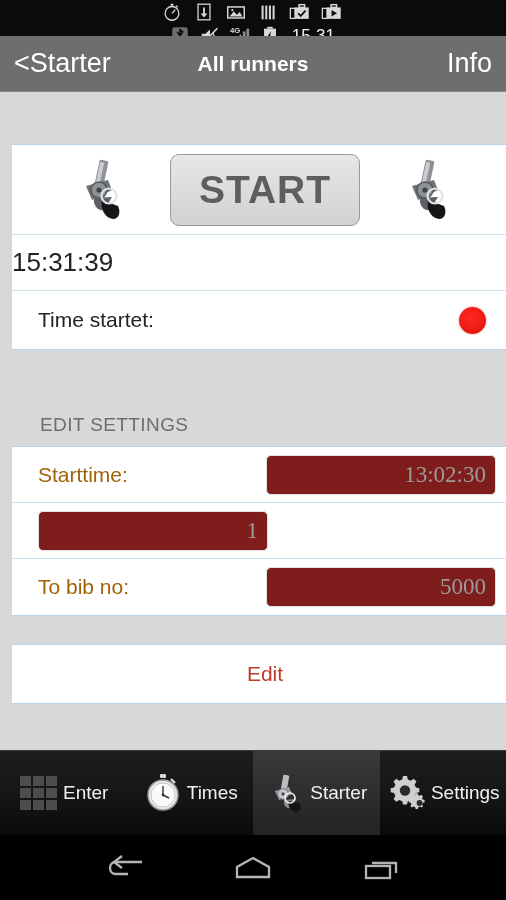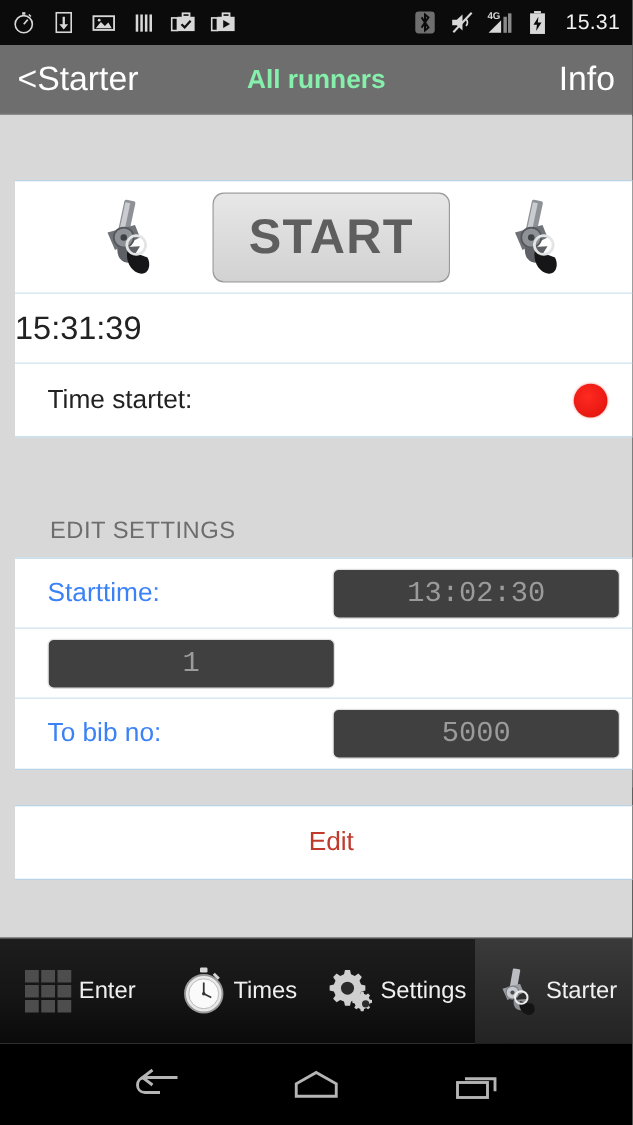--- a/index.html
+++ b/index.html
@@ -25,20 +25,21 @@
   .statusbar {
     position: absolute;
     top: 0; left: 0;
     width: 506px;
     height: 36px;
     background: #0b0b0b;
     display: flex;
     align-items: center;
     box-sizing: border-box;
     padding: 0 10px 0 8px;
+    flex-direction: column;
   }
   .sb-left {
     display: flex;
     align-items: center;
     gap: 10px;
     flex: 1;
   }
   .sb-right {
     display: flex;
     align-items: center;
@@ -73,21 +74,21 @@
     gap: 43px;
   }
   .nav-back {
     color: #ffffff;
     font-size: 27px;
     flex: 1;
     text-align: left;
     white-space: nowrap;
   }
   .nav-title {
-    color: #86efac;
+    color: #ffffff;
     font-size: 21px;
     font-weight: bold;
     white-space: nowrap;
   }
   .nav-info {
     color: #ffffff;
     font-size: 27px;
     flex: 1;
     text-align: right;
     white-space: nowrap;
@@ -192,36 +193,36 @@
     height: 56px;
     display: flex;
     align-items: center;
     justify-content: space-between;
     box-sizing: border-box;
     padding: 0 22px 0 26px;
     border-bottom: 1px solid #cfe2ef;
   }
   .set-row:last-child { border-bottom: none; }
   .set-label {
-    color: #3b82f6;
+    color: #a16207;
     font-size: 21px;
     white-space: nowrap;
   }
   .set-input {
     width: 230px;
     height: 40px;
     border: 1px solid #e2e2e2;
     border-radius: 5px;
-    background: #404040;
+    background: #7f1d1d;
     color: #9b9b9b;
     font-size: 23px;
-    text-align: center;
+    text-align: right;
     box-sizing: border-box;
     padding: 0 9px;
-    font-family: Liberation Mono, monospace;
+    font-family: Liberation Serif, serif;
     outline: none;
   }
 
   
   .edit-card {
     height: 60px;
     display: flex;
     align-items: center;
     justify-content: center;
   }
@@ -454,47 +455,47 @@
         <circle cx="21" cy="22" r="15" fill="#e9e9e9" stroke="#9a9a9a" stroke-width="1.5"></circle>
         <circle cx="21" cy="22" r="12" fill="#fafafa" stroke="#bbb" stroke-width="0.8"></circle>
         <line x1="21" y1="22" x2="21" y2="13" stroke="#333" stroke-width="1.4"></line>
         <line x1="21" y1="22" x2="27" y2="25" stroke="#333" stroke-width="1.4"></line>
         <circle cx="21" cy="22" r="1.4" fill="#333"></circle>
         <line x1="29" y1="6" x2="33" y2="10" stroke="#d6d6d6" stroke-width="2.4"></line>
       </svg>
       <span class="tab-label">Times</span>
     </div>
 
+    <div class="tab active">
+      <svg class="tab-icon" viewBox="0 0 42 40">
+        <rect x="17" y="2" width="6" height="16" rx="1" fill="#b9bcc0" transform="rotate(10 20 10)"></rect>
+        <path d="M10 18 L24 14 L27 21 L14 27 Z" fill="#9a9da1"></path>
+        <circle cx="18" cy="21" r="5.2" fill="#c6c9cd" stroke="#7d8084" stroke-width="1"></circle>
+        <circle cx="18" cy="21" r="1.7" fill="#4a4d50"></circle>
+        <path d="M19 27 C18 33 22 36 26 35 L31 26 Z" fill="#8b8e92"></path>
+        <path d="M24 28 C22 33 26 39 32 39 C36 38 37 33 34 30 Z" fill="#141414"></path>
+        <circle cx="25" cy="25" r="5" fill="none" stroke="#eeeeee" stroke-width="1.6"></circle>
+      </svg>
+      <span class="tab-label">Starter</span>
+    </div>
+
     <div class="tab">
       <svg class="tab-icon" viewBox="0 0 42 40">
         <g fill="#cfcfcf">
           <path d="M17 3 l4 0 l0.8 3.4 l3 1.3 l2.9-1.9 l2.8 2.8 l-1.9 2.9 l1.3 3 l3.4 0.8 l0 4 l-3.4 0.8 l-1.3 3 l1.9 2.9 l-2.8 2.8 l-2.9-1.9 l-3 1.3 l-0.8 3.4 l-4 0 l-0.8-3.4 l-3-1.3 l-2.9 1.9 l-2.8-2.8 l1.9-2.9 l-1.3-3 l-3.4-0.8 l0-4 l3.4-0.8 l1.3-3 l-1.9-2.9 l2.8-2.8 l2.9 1.9 l3-1.3 Z"></path>
         </g>
         <circle cx="19" cy="17.5" r="5.2" fill="#2a2a2a"></circle>
         <g fill="#cfcfcf">
           <path d="M31 23 l2.8 0 l0.6 2.4 l2.1 0.9 l2-1.3 l2 2 l-1.3 2 l0.9 2.1 l2.4 0.6 l0 2.8 l-2.4 0.6 l-0.9 2.1 l1.3 2 l-2 2 l-2-1.3 l-2.1 0.9 l-0.6 2.4 l-2.8 0 l-0.6-2.4 l-2.1-0.9 l-2 1.3 l-2-2 l1.3-2 l-0.9-2.1 l-2.4-0.6 l0-2.8 l2.4-0.6 l0.9-2.1 l-1.3-2 l2-2 l2 1.3 l2.1-0.9 Z" transform="scale(0.78) translate(7 3)"></path>
         </g>
         <circle cx="33.5" cy="30" r="2.9" fill="#2a2a2a"></circle>
       </svg>
       <span class="tab-label">Settings</span>
     </div>
 
-    <div class="tab active">
-      <svg class="tab-icon" viewBox="0 0 42 40">
-        <rect x="17" y="2" width="6" height="16" rx="1" fill="#b9bcc0" transform="rotate(10 20 10)"></rect>
-        <path d="M10 18 L24 14 L27 21 L14 27 Z" fill="#9a9da1"></path>
-        <circle cx="18" cy="21" r="5.2" fill="#c6c9cd" stroke="#7d8084" stroke-width="1"></circle>
-        <circle cx="18" cy="21" r="1.7" fill="#4a4d50"></circle>
-        <path d="M19 27 C18 33 22 36 26 35 L31 26 Z" fill="#8b8e92"></path>
-        <path d="M24 28 C22 33 26 39 32 39 C36 38 37 33 34 30 Z" fill="#141414"></path>
-        <circle cx="25" cy="25" r="5" fill="none" stroke="#eeeeee" stroke-width="1.6"></circle>
-      </svg>
-      <span class="tab-label">Starter</span>
-    </div>
-
   </div>
 
   <div class="androidnav">
     <div class="anav-btn">
       <svg width="44" height="28" viewBox="0 0 44 28">
         <path d="M40 8 L14 8 C6 8 6 20 14 20 L26 20" fill="none" stroke="#b5b5b5" stroke-width="2.3"></path>
         <polyline points="20,2 12,8 20,14" fill="none" stroke="#b5b5b5" stroke-width="2.3"></polyline>
       </svg>
     </div>
     <div class="anav-btn">

